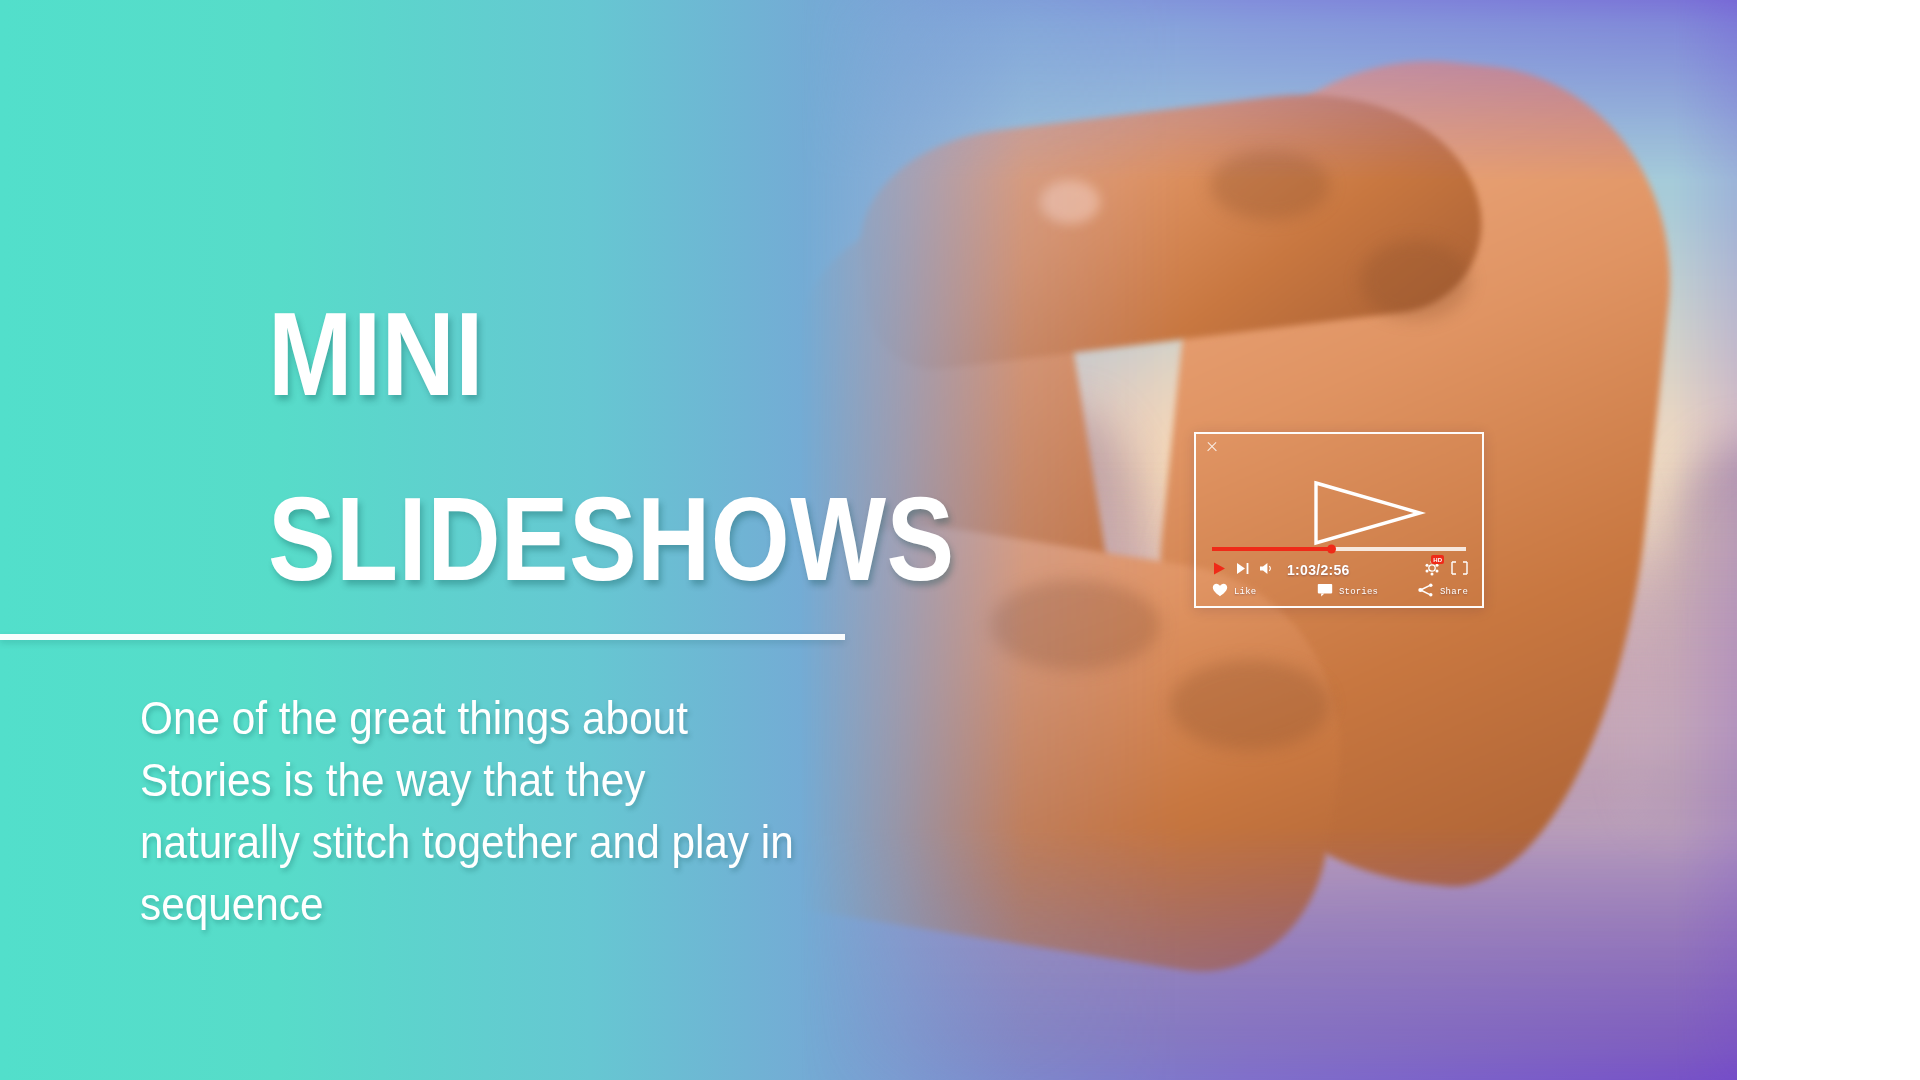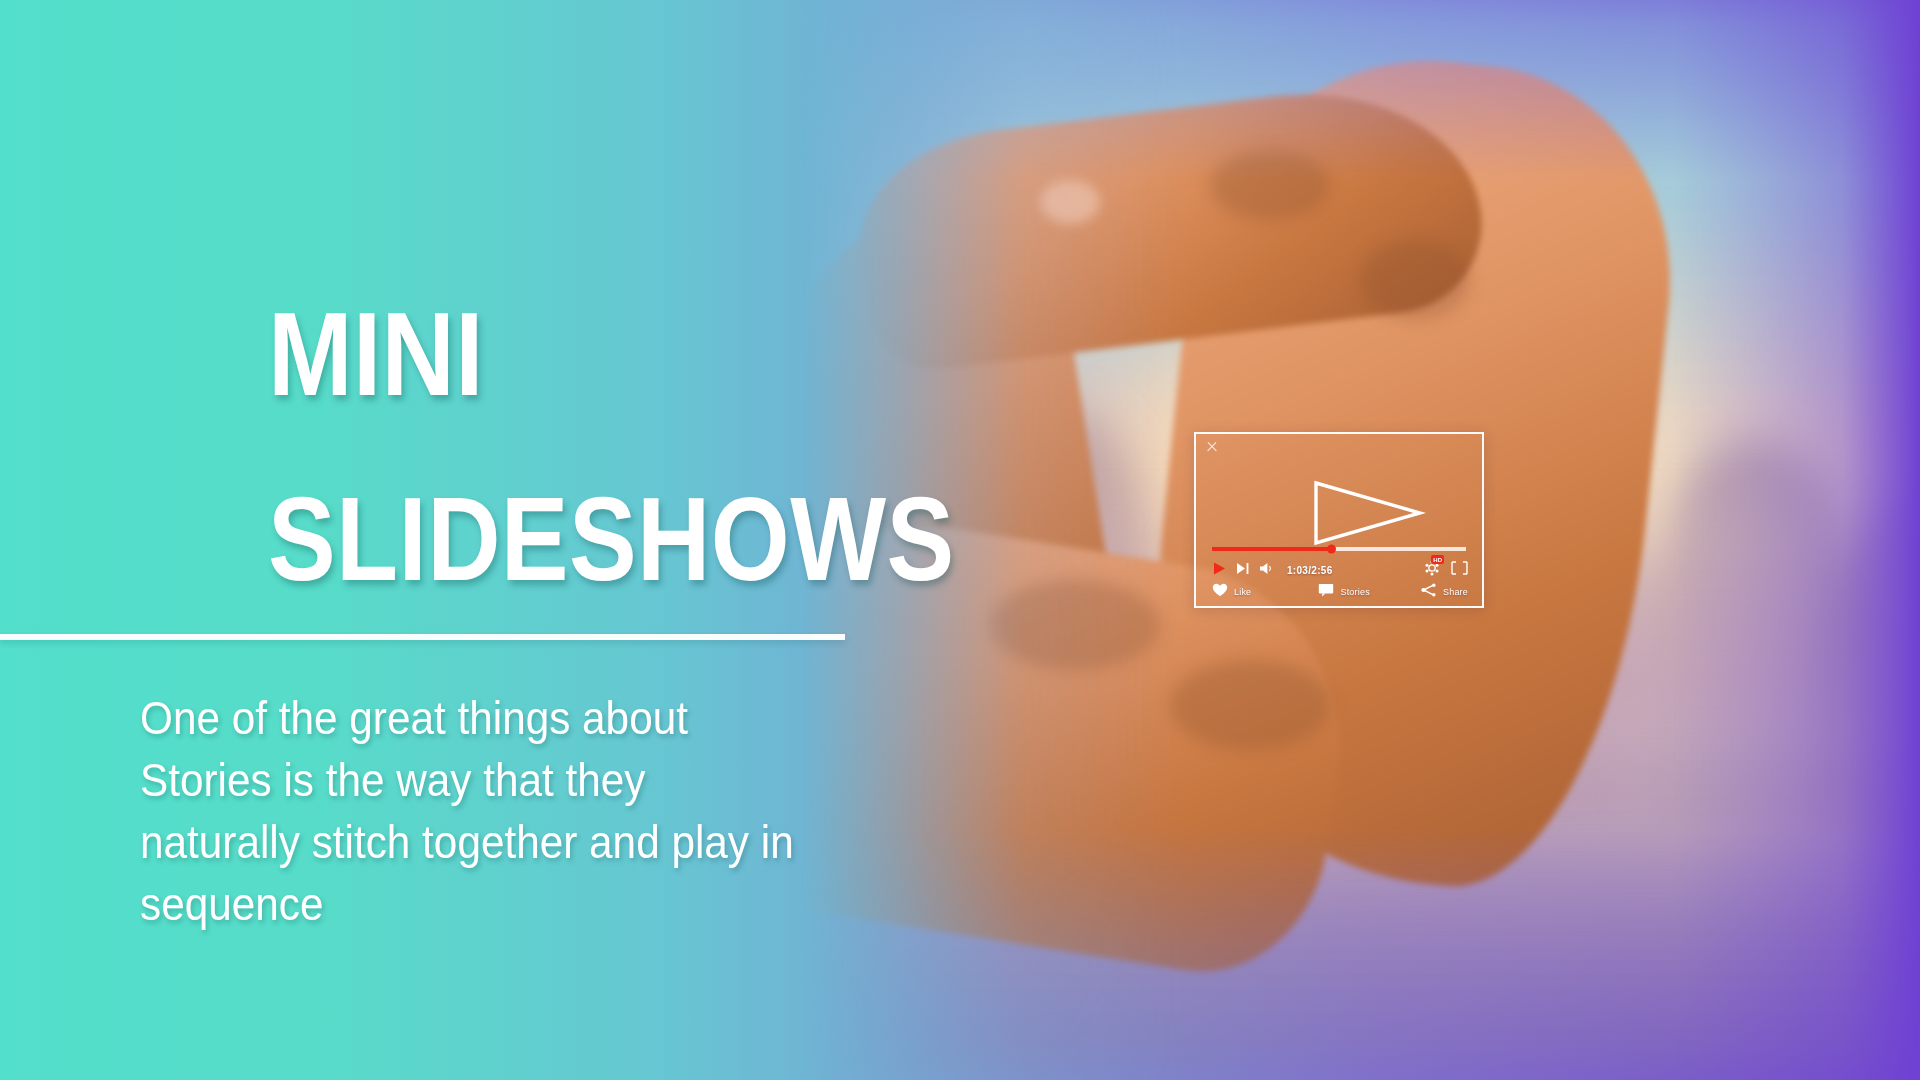--- a/index.html
+++ b/index.html
@@ -4,21 +4,21 @@
 <title>Mini Slideshows</title>
 <style>
   * { margin:0; padding:0; box-sizing:border-box; }
   html, body {
     width:1920px; height:1080px; overflow:hidden;
     font-family:"Liberation Sans", sans-serif;
   }
 
   
   .slide {
-    position:relative; width:1920px; height:1080px;
+    position:relative; width:1737px; height:1080px;
     background:linear-gradient(90deg,#52dfcb 0%,#57dcc9 16%,#66c7d2 34%,#7a9fd6 52%,#7c6ddb 72%,#6f41d4 100%);
     overflow:hidden;
     padding-left:8px;
   }
 
   
   .photo {
     position:absolute; left:800px; top:0; width:1120px; height:1080px;
     -webkit-mask-image:linear-gradient(90deg,rgba(0,0,0,0) 0%,rgba(0,0,0,.35) 9%,rgba(0,0,0,.85) 20%,#000 34%,#000 78%,rgba(0,0,0,.55) 93%,rgba(0,0,0,0) 100%);
             mask-image:linear-gradient(90deg,rgba(0,0,0,0) 0%,rgba(0,0,0,.35) 9%,rgba(0,0,0,.85) 20%,#000 34%,#000 78%,rgba(0,0,0,.55) 93%,rgba(0,0,0,0) 100%);
@@ -148,42 +148,42 @@
 
   .ctl-row {
     position:absolute; left:16px; right:14px; top:124px; height:24px;
     display:flex; align-items:center;
   }
   .ctl-left  { display:flex; align-items:center; gap:9px; }
   .ctl-right { display:flex; align-items:center; gap:11px; margin-left:auto; }
 
   .ic { display:block; }
   .timecode {
-    color:#fff; font-size:10px; font-weight:700; letter-spacing:.3px;
+    color:#fff; font-size:14px; font-weight:700; letter-spacing:.3px;
     font-family:"Liberation Sans", sans-serif; margin-left:4px;
     text-shadow:0 1px 2px rgba(60,30,60,.4);
   }
   .hd-badge {
     position:absolute; right:-4px; top:-5px;
     background:#ef2a18; color:#fff; font-size:6px; font-weight:700;
     line-height:1; padding:1.5px 2px; border-radius:2px;
     font-family:"Liberation Sans", sans-serif;
   }
   .gear-wrap { position:relative; }
 
   .social-row {
     position:absolute; left:16px; right:14px; top:148px; height:20px;
     display:flex; align-items:center;
   }
   .social { display:flex; align-items:center; gap:6px; }
   .social-like    { width:108px; }
   .social-comment { width:104px; }
   .social-label {
     color:#fff; font-size:9px; letter-spacing:.2px;
-    font-family:Liberation Sans, sans-serif;
+    font-family:Liberation Mono, monospace;
     text-shadow:0 1px 2px rgba(60,30,60,.4);
   }
 </style>
 </head>
 <body>
 
 <div class="slide">
 
   <div class="photo">
     <div class="photo-inner">

